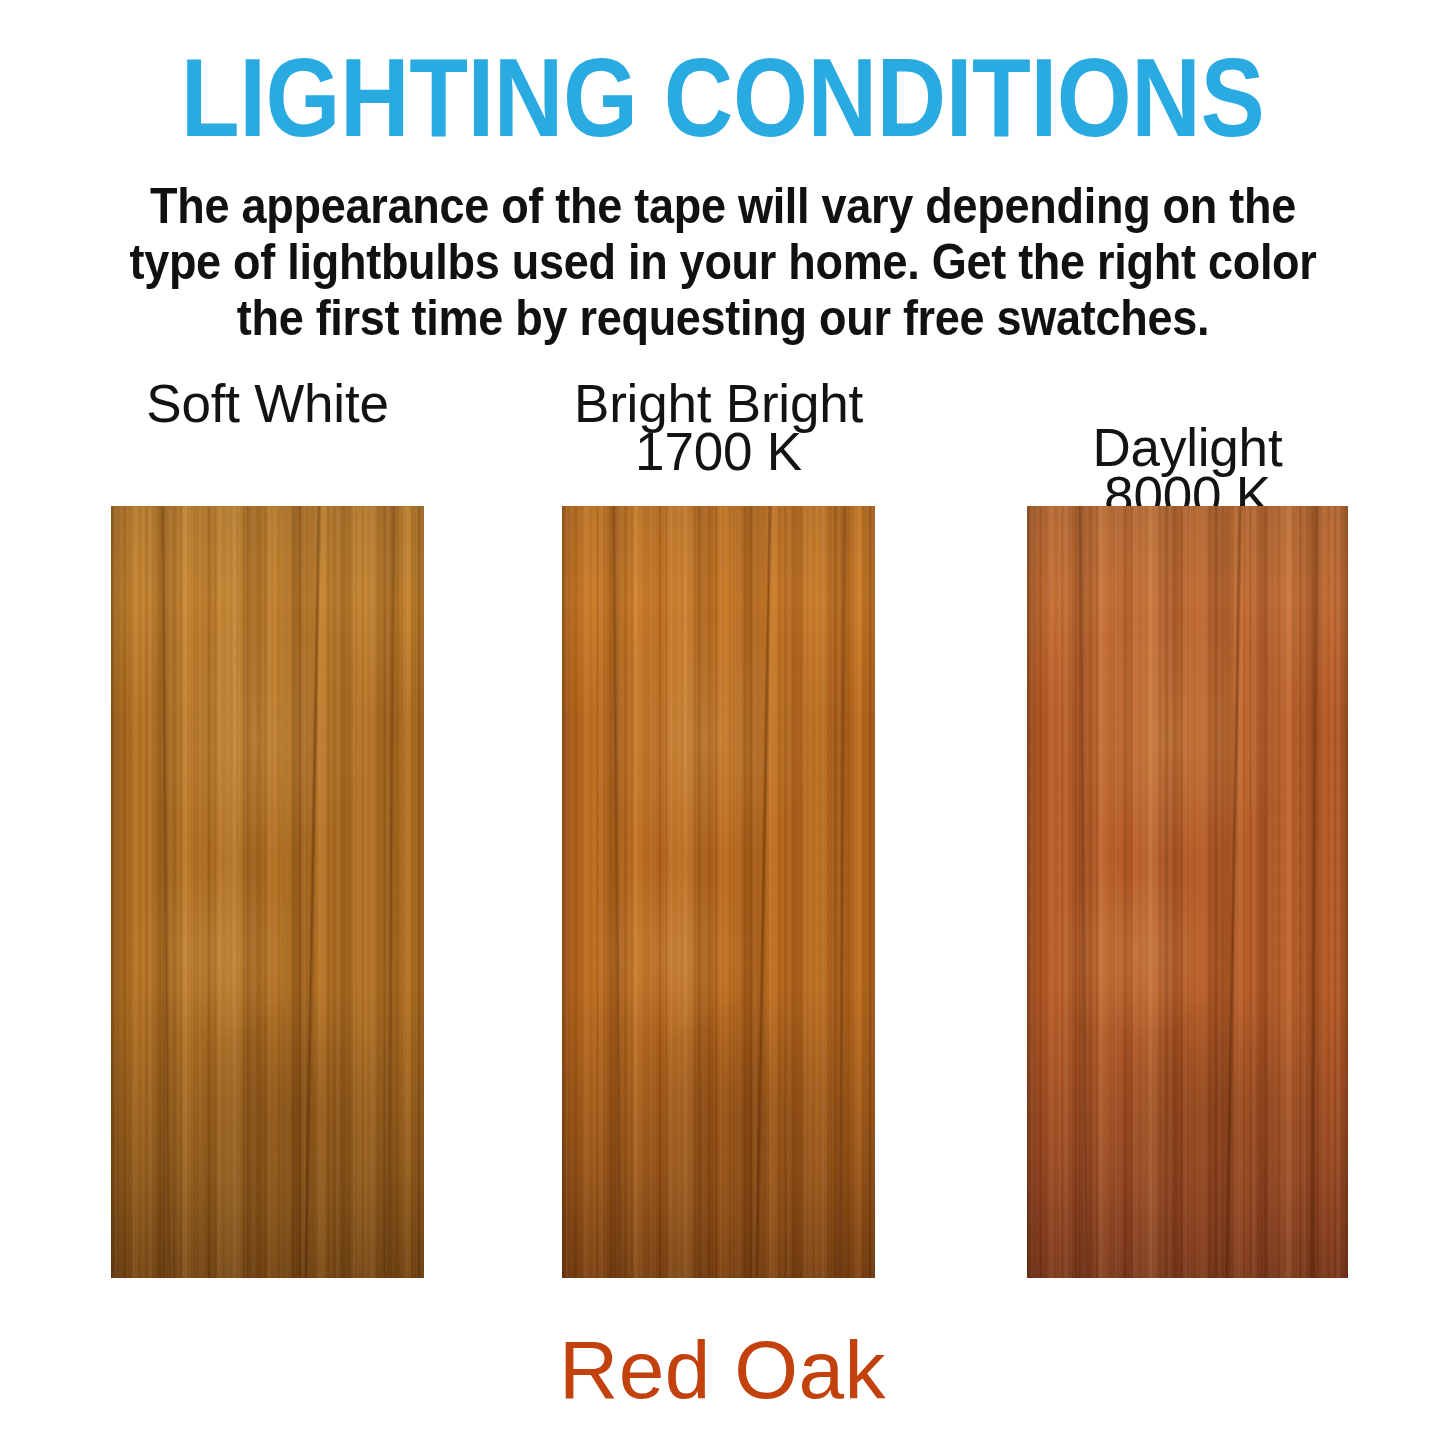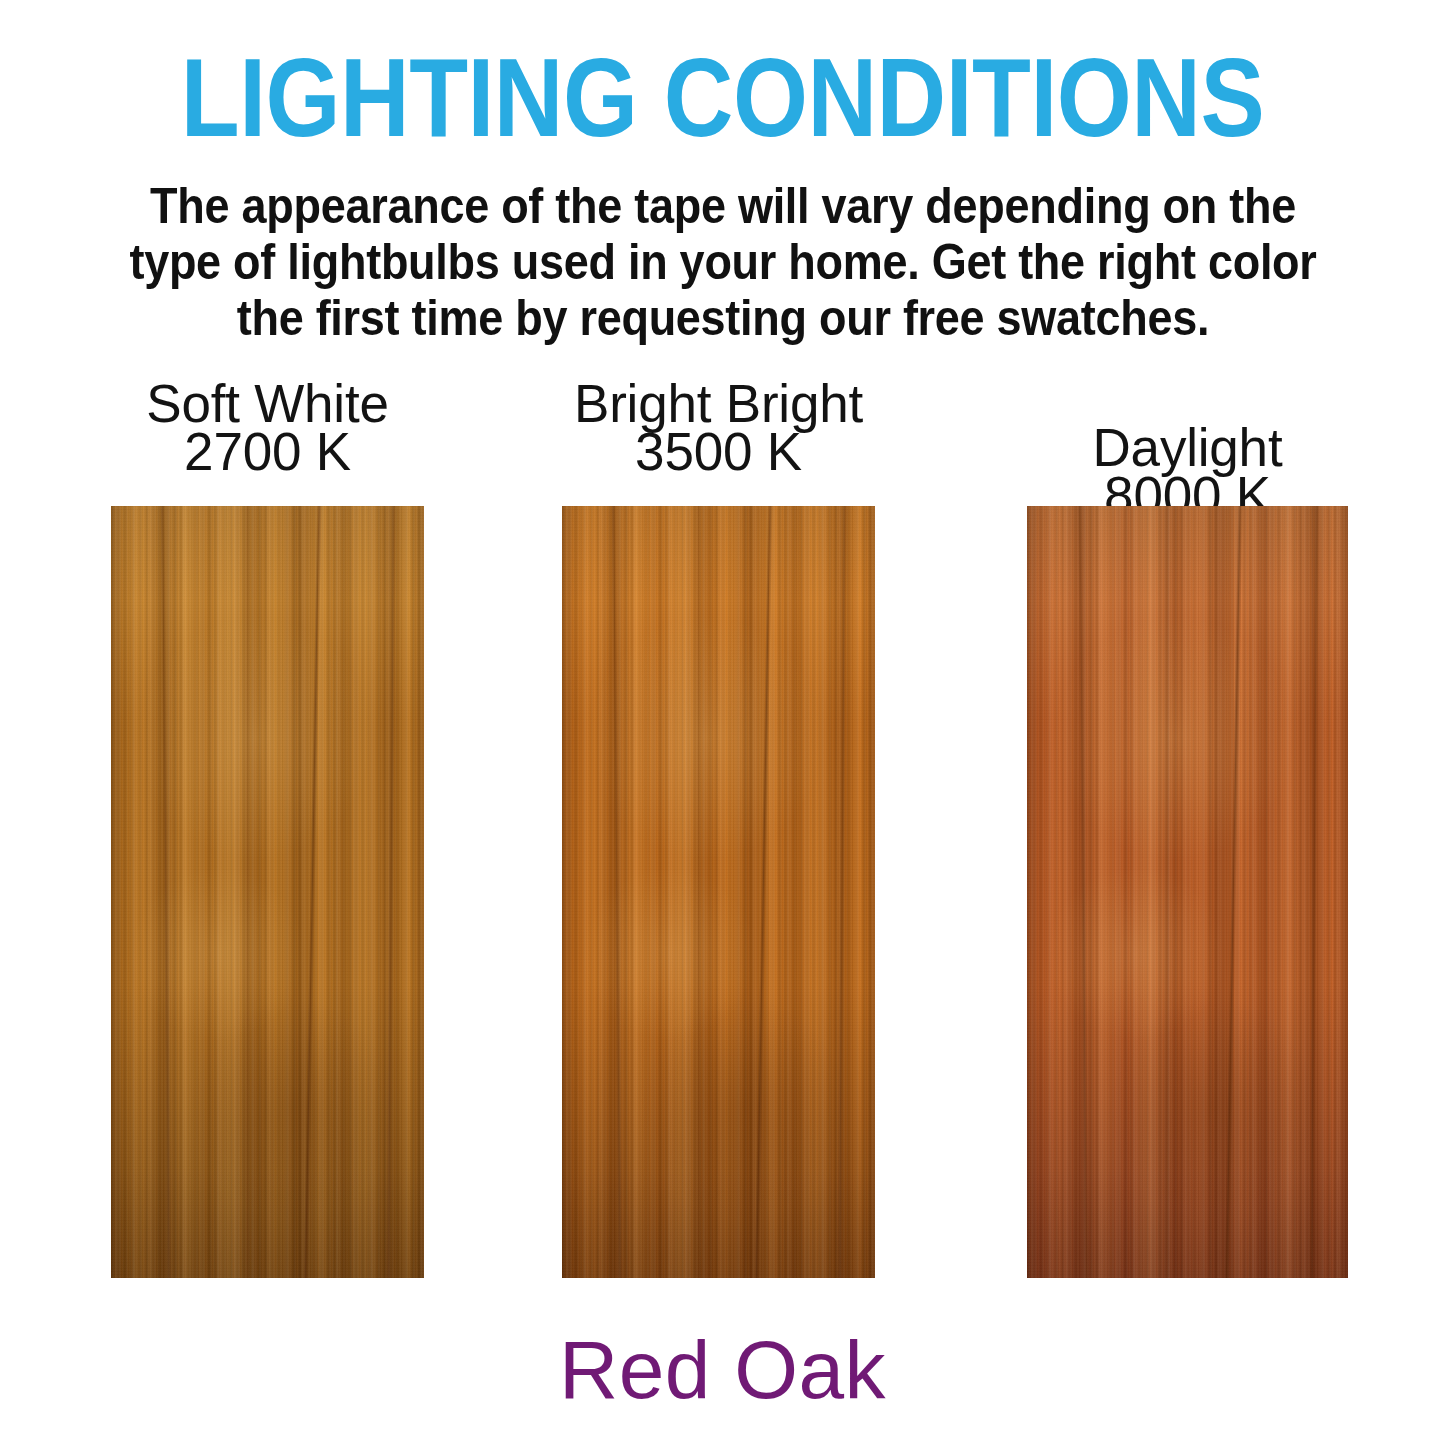--- a/index.html
+++ b/index.html
@@ -173,21 +173,21 @@
     opacity: 0.7;
   }
 
   
   .wood-name {
     position: absolute;
     left: 0;
     top: 1322px;
     width: 1445px;
     text-align: center;
-    color: #701a75;
+    color: #c2410c;
     font-family: "Liberation Sans", sans-serif;
     font-weight: 400;
     font-size: 82px;
     line-height: 96px;
     letter-spacing: 0.5px;
   }
 </style>
 </head>
 <body>
 
@@ -197,25 +197,24 @@
 
   <div class="subtitle">
     <span class="sline">The appearance of the tape will vary depending on the</span>
     <span class="sline">type of lightbulbs used in your home. Get the right color</span>
     <span class="sline">the first time by requesting our free swatches.</span>
   </div>
 
   <div class="columns">
     <div class="col-label c1">
       <span class="l1">Soft White</span>
-      <span class="l2">2700 K</span>
     </div>
     <div class="col-label c2">
       <span class="l1">Bright Bright</span>
-      <span class="l2">3500 K</span>
+      <span class="l2">1700 K</span>
     </div>
     <div class="col-label c3">
       <span class="l1">Daylight</span>
       <span class="l2">8000 K</span>
     </div>
   </div>
 
   <div class="swatch s1" style="background: linear-gradient(rgb(215, 146, 51) 0%, rgb(185, 113, 27) 28%, rgb(185, 113, 27) 62%, rgb(126, 74, 14) 100%);">
     <div class="grain bands"></div>
     <div class="grain figure"></div>

